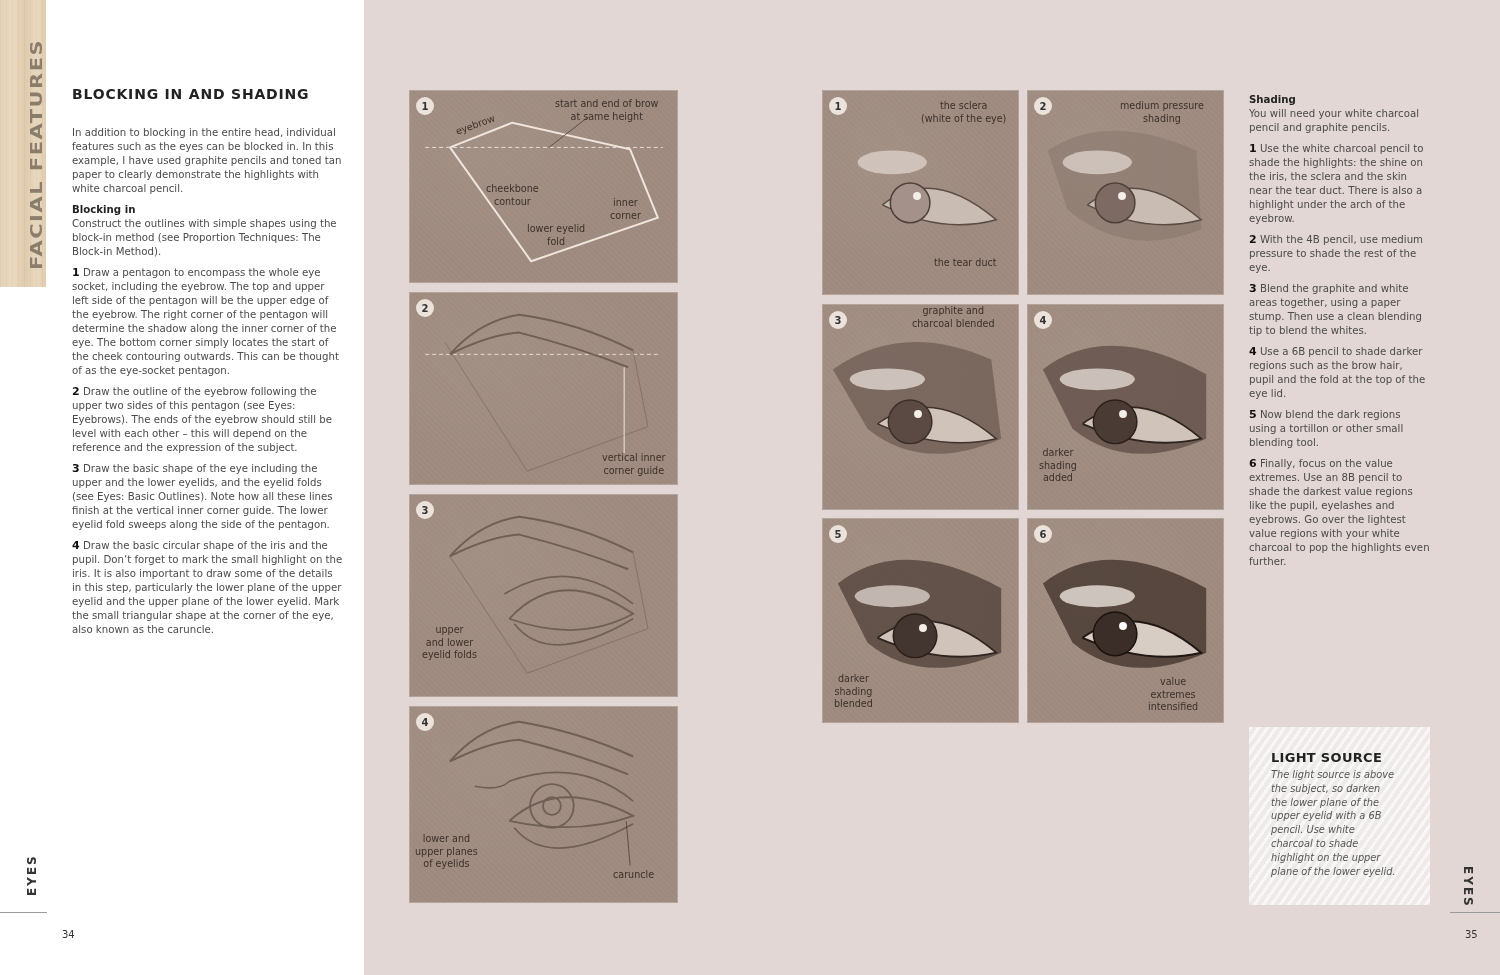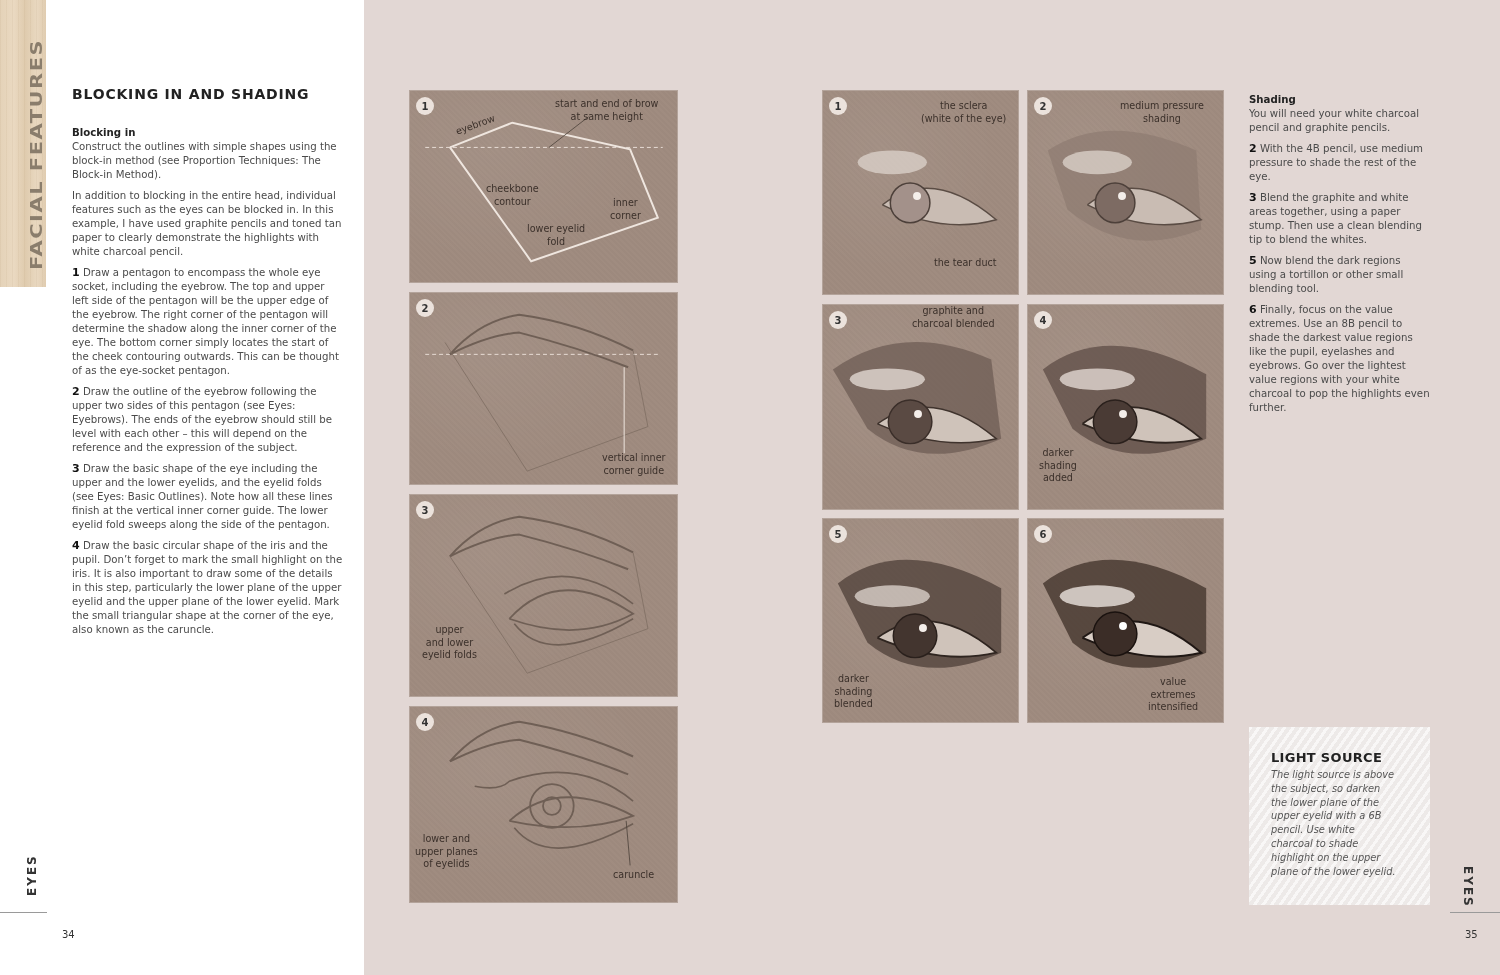--- a/index.html
+++ b/index.html
@@ -56,25 +56,25 @@
 </head>
 <body>
 
 <div class="page-left">
   <div class="wood-tab">
     <span class="tab-text">FACIAL FEATURES</span>
   </div>
 
   <div class="text-col">
     <div class="heading">BLOCKING IN AND SHADING</div>
+    <p class="para">In addition to blocking in the entire head, individual features such as the eyes can be blocked in. In this example, I have used graphite pencils and toned tan paper to clearly demonstrate the highlights with white charcoal pencil.</p>
     <p class="para">
       <span class="sub">Blocking in</span><br>
       <span>Construct the outlines with simple shapes using the block-in method (see Proportion Techniques: The Block-in Method).</span>
     </p>
-    <p class="para">In addition to blocking in the entire head, individual features such as the eyes can be blocked in. In this example, I have used graphite pencils and toned tan paper to clearly demonstrate the highlights with white charcoal pencil.</p>
     <p class="para"><span class="num">1</span> <span>Draw a pentagon to encompass the whole eye socket, including the eyebrow. The top and upper left side of the pentagon will be the upper edge of the eyebrow. The right corner of the pentagon will determine the shadow along the inner corner of the eye. The bottom corner simply locates the start of the cheek contouring outwards. This can be thought of as the eye-socket pentagon.</span></p>
     <p class="para"><span class="num">2</span> <span>Draw the outline of the eyebrow following the upper two sides of this pentagon (see Eyes: Eyebrows). The ends of the eyebrow should still be level with each other – this will depend on the reference and the expression of the subject.</span></p>
     <p class="para"><span class="num">3</span> <span>Draw the basic shape of the eye including the upper and the lower eyelids, and the eyelid folds (see Eyes: Basic Outlines). Note how all these lines finish at the vertical inner corner guide. The lower eyelid fold sweeps along the side of the pentagon.</span></p>
     <p class="para"><span class="num">4</span> <span>Draw the basic circular shape of the iris and the pupil. Don’t forget to mark the small highlight on the iris. It is also important to draw some of the details in this step, particularly the lower plane of the upper eyelid and the upper plane of the lower eyelid. Mark the small triangular shape at the corner of the eye, also known as the caruncle.</span></p>
   </div>
 
   <span class="side-label left">EYES</span>
   <div class="rule" style="left:0; top:912px; width:47px;"></div>
   <span class="page-num" style="left:26px; top:929px;margin-left:36px;">34</span>
 </div>
@@ -216,22 +216,24 @@
   </svg>
   <div class="badge">6</div>
   <div class="ann" style="left:120px; top:157px;">value<br>extremes<br>intensified</div>
 </div>
 
 <div class="text-col-r">
   <p class="para">
     <span class="sub">Shading</span><br>
     <span>You will need your white charcoal pencil and graphite pencils.</span>
   </p>
+  <p class="para"><span class="num">1</span> <span>Use the white charcoal pencil to shade the highlights: the shine on the iris, the sclera and the skin near the tear duct. There is also a highlight under the arch of the eyebrow.</span></p>
   <p class="para"><span class="num">2</span> <span>With the 4B pencil, use medium pressure to shade the rest of the eye.</span></p>
   <p class="para"><span class="num">3</span> <span>Blend the graphite and white areas together, using a paper stump. Then use a clean blending tip to blend the whites.</span></p>
+  <p class="para"><span class="num">4</span> <span>Use a 6B pencil to shade darker regions such as the brow hair, pupil and the fold at the top of the eye lid.</span></p>
   <p class="para"><span class="num">5</span> <span>Now blend the dark regions using a tortillon or other small blending tool.</span></p>
   <p class="para"><span class="num">6</span> <span>Finally, focus on the value extremes. Use an 8B pencil to shade the darkest value regions like the pupil, eyelashes and eyebrows. Go over the lightest value regions with your white charcoal to pop the highlights even further.</span></p>
 </div>
 
 <div class="light-box">
   <div class="lb-title">LIGHT SOURCE</div>
   <div class="lb-text">The light source is above the subject, so darken the lower plane of the upper eyelid with a 6B pencil. Use white charcoal to shade highlight on the upper plane of the lower eyelid.</div>
 </div>
 
 <span class="side-label right">EYES</span>

